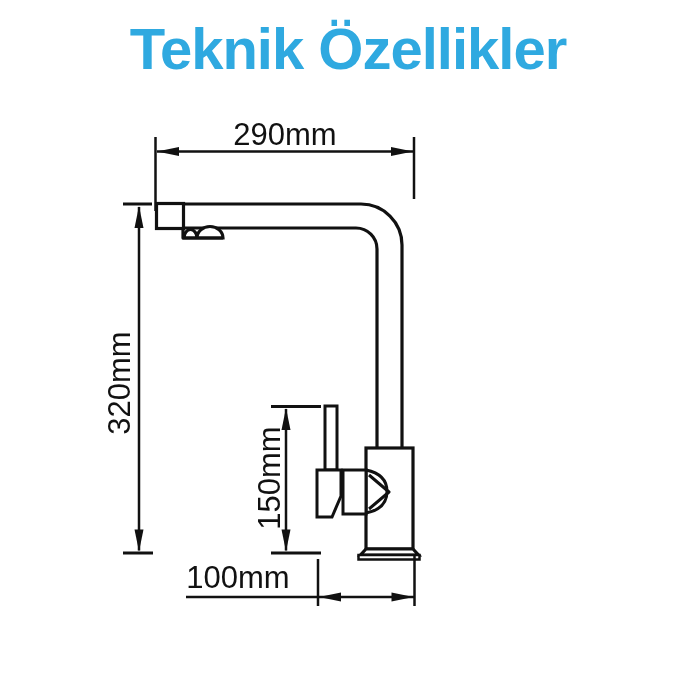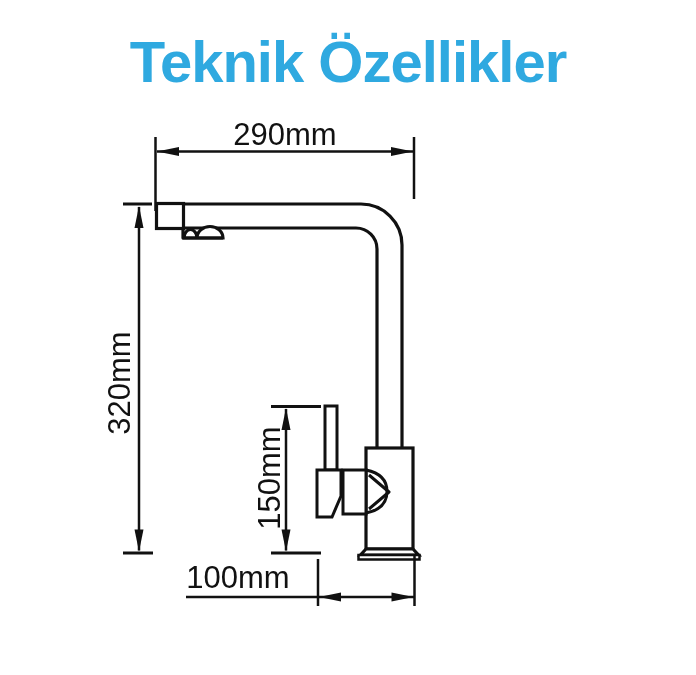--- a/index.html
+++ b/index.html
@@ -12,21 +12,21 @@
     font-family: "Liberation Sans", sans-serif;
   }
   .stage {
     position: relative;
     width: 696px;
     height: 675px;
     background: #ffffff;
   }
   .title {
     position: absolute;
-    top: 28px;
+    top: 15px;
     left: 0;
     width: 696px;
     margin: 0;
     text-align: center;
     font-family: "Liberation Sans", sans-serif;
     font-size: 58px;
     font-weight: 700;
     letter-spacing: -1px;
     color: #2FA9E0;
     white-space: nowrap;

